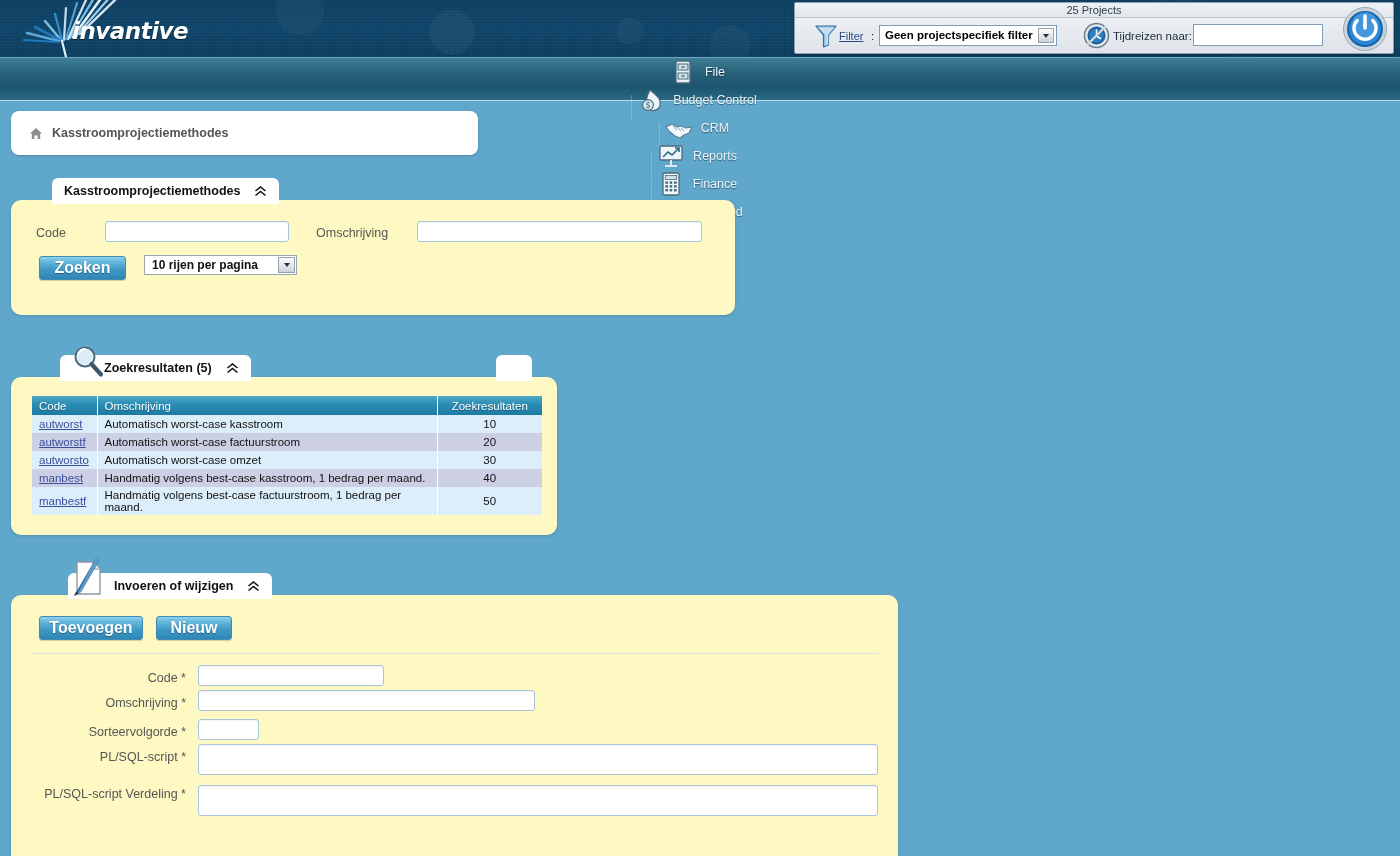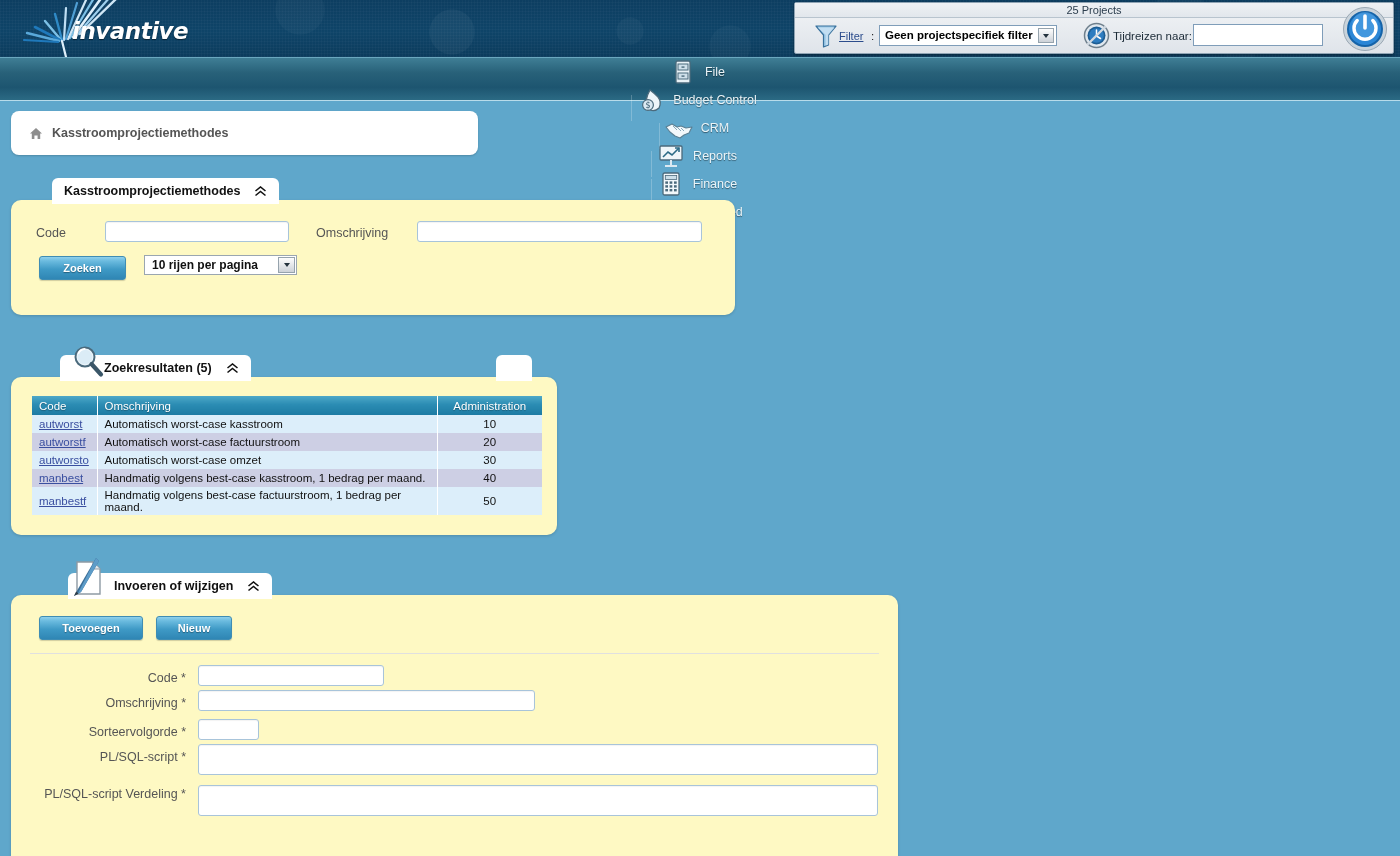--- a/index.html
+++ b/index.html
@@ -140,21 +140,21 @@
   .lbl { position:absolute; font-size:12.5px; color:#555; }
   .txt {
     position:absolute; background:#fff;
     border:1px solid #a8c4da; border-radius:3px;
     box-shadow:inset 0 1px 1px rgba(0,0,0,.05);
   }
   .btn {
     position:absolute; height:24px;
     background:linear-gradient(180deg,#8fd1ec 0%, #6bbbdf 18%, #3f9ac6 55%, #2f86b4 100%);
     border:1px solid #3f8db4; border-radius:3px;
-    color:#fff; font-size:11px; font-weight:bold;
+    color:#fff; font-size:16px; font-weight:bold;
     text-shadow:0 1px 1px rgba(0,0,0,.35);
     display:flex; align-items:center; justify-content:center;
     cursor:pointer;
     box-shadow:0 1px 1px rgba(0,0,0,.18);
   }
   .combo {
     position:absolute; background:#fff;
     border:1px solid #9aa6b0;
     font-size:12px; font-weight:bold; color:#111;
     display:flex; align-items:center; padding-left:7px;
@@ -406,21 +406,21 @@
     <path d="M1.5 5 L6.5 1 L11.5 5" stroke="#111" stroke-width="1.6" fill="none"></path>
     <path d="M1.5 9.5 L6.5 5.5 L11.5 9.5" stroke="#111" stroke-width="1.6" fill="none"></path>
   </svg>
 </div>
 <div class="panel" id="results-panel">
   <table class="grid">
     <thead>
       <tr>
         <th class="col-code">Code</th>
         <th class="col-desc">Omschrijving</th>
-        <th class="col-sort">Administration</th>
+        <th class="col-sort">Zoekresultaten</th>
       </tr>
     </thead>
     <tbody>
       <tr class="odd">
         <td class="codecell"><a>autworst</a></td>
         <td>Automatisch worst-case kasstroom</td>
         <td>10</td>
       </tr>
       <tr class="even">
         <td class="codecell"><a>autworstf</a></td>

